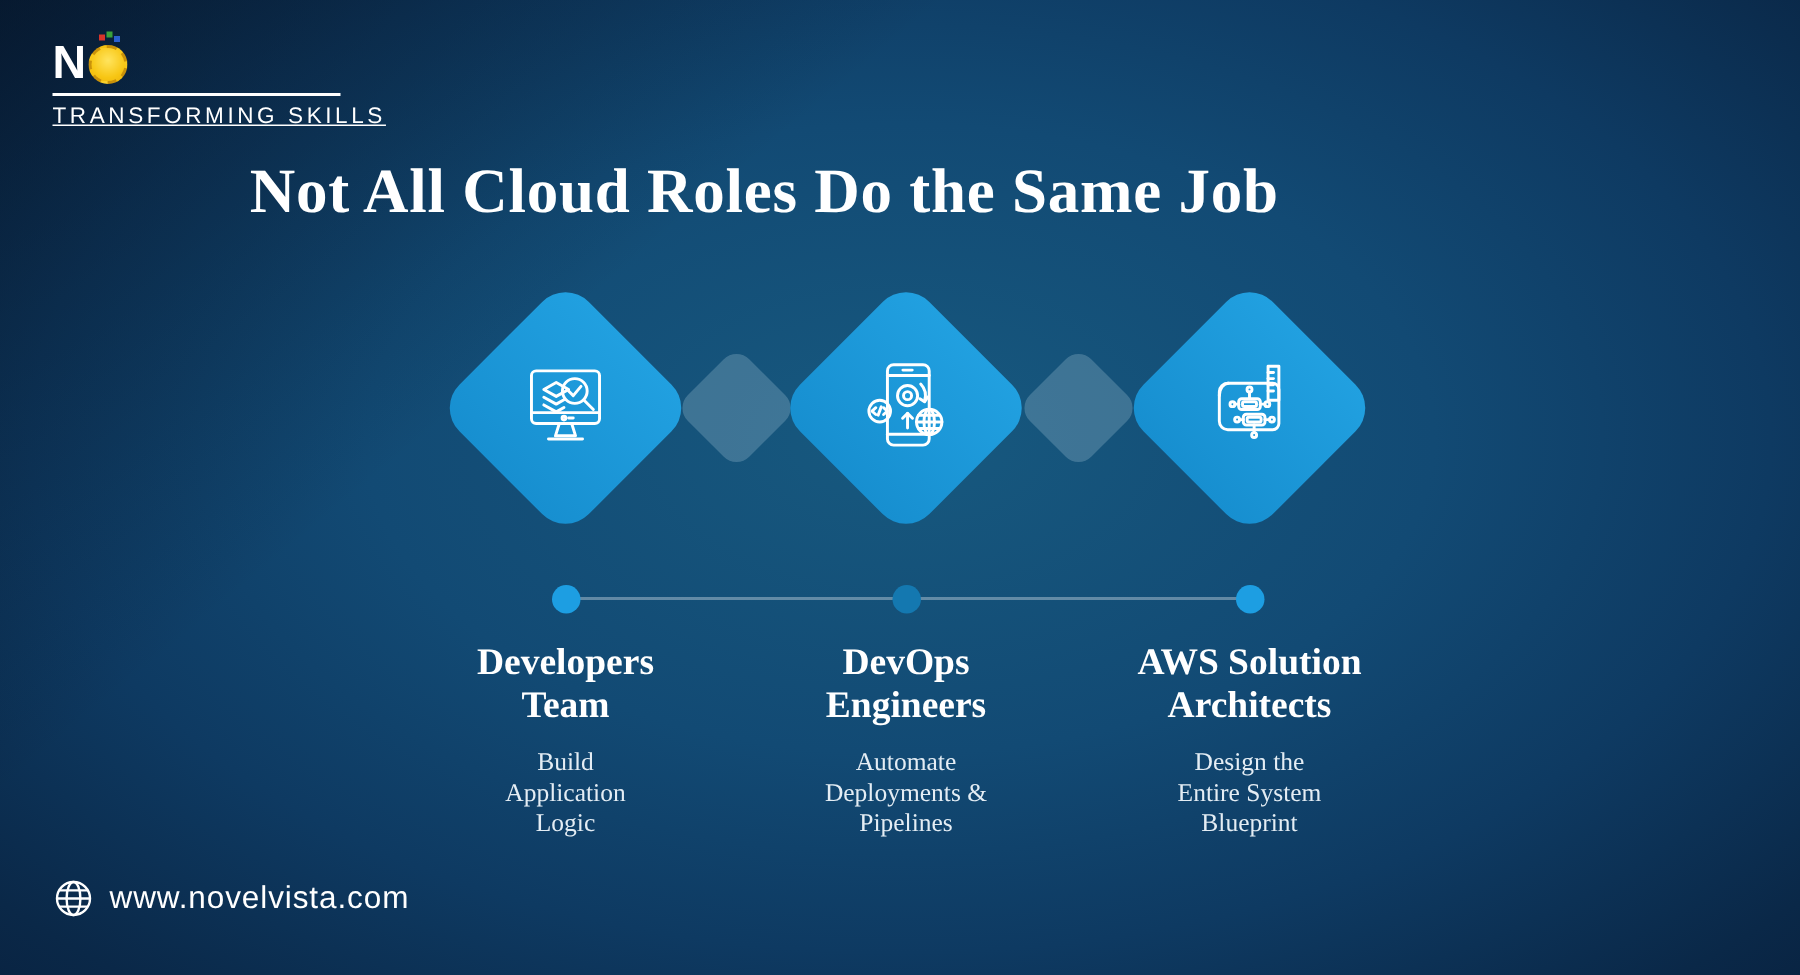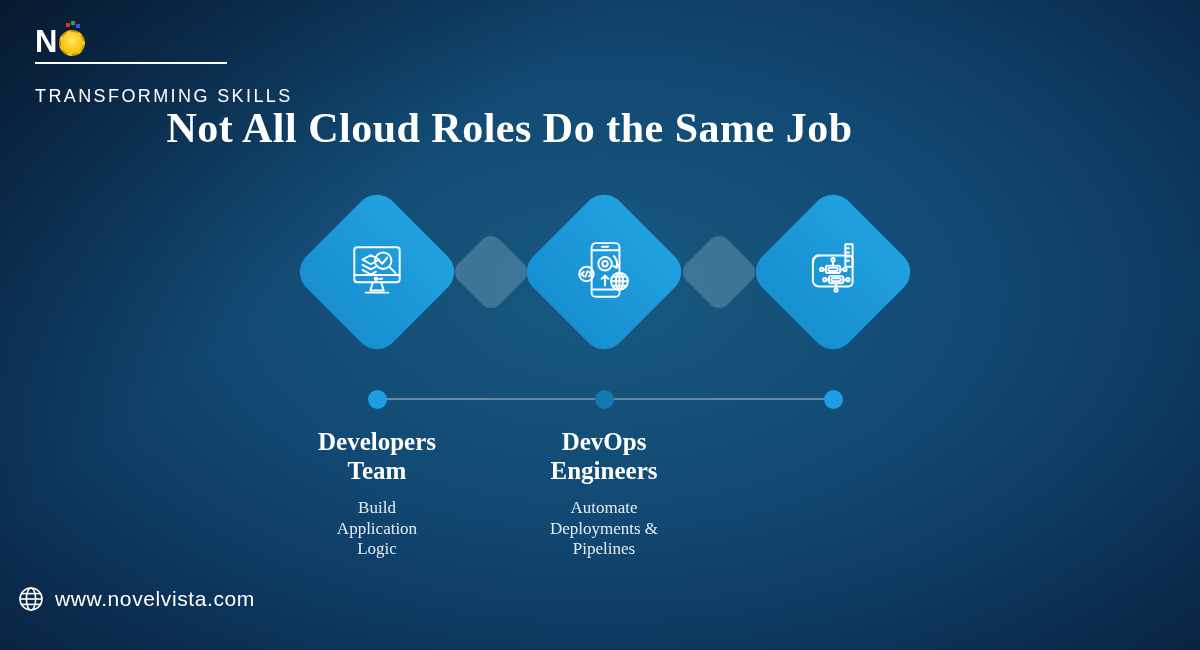--- a/index.html
+++ b/index.html
@@ -25,21 +25,21 @@
     background:radial-gradient(circle at 50% 38%, #ffe45e 0%, #f7c614 65%, #eeb50a 100%);
     border:2px dashed #c9920a;
   }
   .pinwheel { position:absolute; left:7px; top:-7px; width:14px; height:10px; }
   .pinwheel span { position:absolute; width:4px; height:4px; }
   .pw-red   { left:0;  top:2px; background:#d8342a; }
   .pw-green { left:5px; top:0;  background:#3ba13c; }
   .pw-blue  { left:10px; top:3px; background:#2a5fd0; }
   .logo-rule { width:192px; height:2px; background:#ffffff; margin-top:5px; }
   .logo-tagline {
-    color:#ffffff; font-size:18px; letter-spacing:2.4px; margin-top:22px; font-weight:500;
+    color:#ffffff; font-size:15px; letter-spacing:2.4px; margin-top:5px; font-weight:500;text-decoration:underline;
   }
 
   
   .title {
     position:absolute; top:104px; left:0; width:1019px; text-align:center;
     color:#ffffff; font-family:"Liberation Serif", serif; font-weight:700;
     font-size:42px; letter-spacing:0.5px;
   }
 
   
@@ -80,21 +80,21 @@
     font-size:25px; line-height:1.14; white-space:pre-line;
   }
   .role-col { top:428px; height:160px; }
   .role-desc {
     position:absolute; top:70px; width:100%;
     color:#e4edf4; font-family:"Liberation Serif", serif;
     font-size:17px; line-height:1.22; white-space:pre-line;
   }
 
   
-  .footer { position:absolute; left:17px; top:585px; display:flex; align-items:center; gap:10px;text-align:right; }
+  .footer { position:absolute; left:35px; top:585px; display:flex; align-items:center; gap:10px;text-align:right; }
   .globe-icon svg { stroke:#ffffff; fill:none; stroke-width:1.6; display:block; }
   .website {
     color:#ffffff; font-size:21px; letter-spacing:0.6px; text-decoration:none;
     font-family:"Liberation Sans", sans-serif;
   }
 </style>
 </head>
 <body>
 
 <div class="stage">
@@ -207,20 +207,27 @@
 Deployments &amp;
 Pipelines</div>
   </div>
   <div class="role-col col-1">
     <div class="role-heading">Developers
 Team</div>
     <div class="role-desc">Build
 Application
 Logic</div>
   </div>
+  <div class="role-col col-3">
+    <div class="role-heading">AWS Solution
+Architects</div>
+    <div class="role-desc">Design the
+Entire System
+Blueprint</div>
+  </div>
 
   <div class="footer">
     <span class="globe-icon">
       <svg width="28" height="28" viewBox="0 0 28 28">
         <circle cx="14" cy="14" r="11"></circle>
         <ellipse cx="14" cy="14" rx="4.6" ry="11"></ellipse>
         <line x1="3" y1="14" x2="25" y2="14"></line>
         <line x1="5" y1="8.6" x2="23" y2="8.6"></line>
         <line x1="5" y1="19.4" x2="23" y2="19.4"></line>
       </svg>

